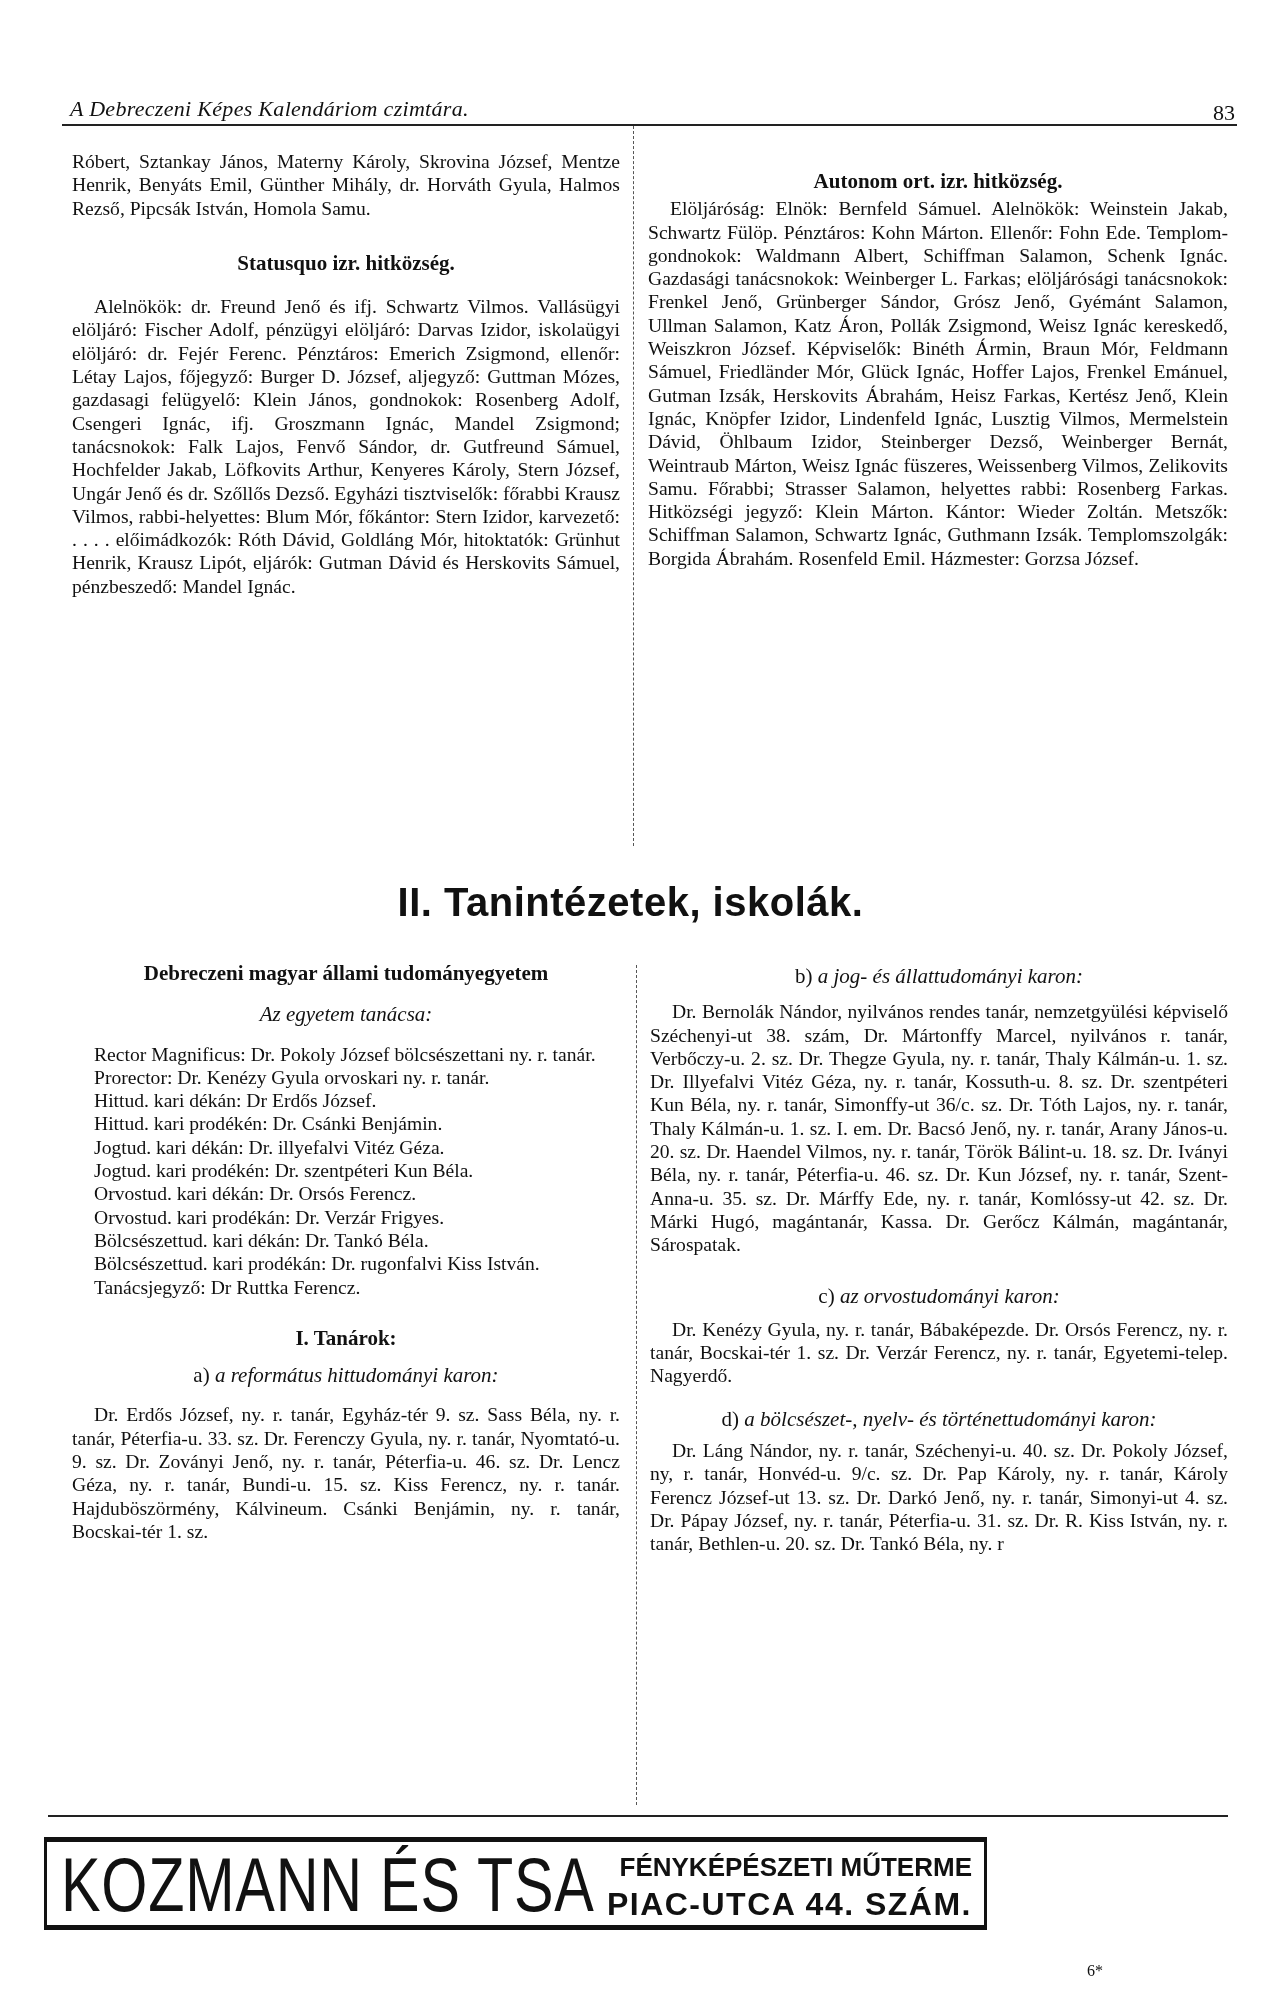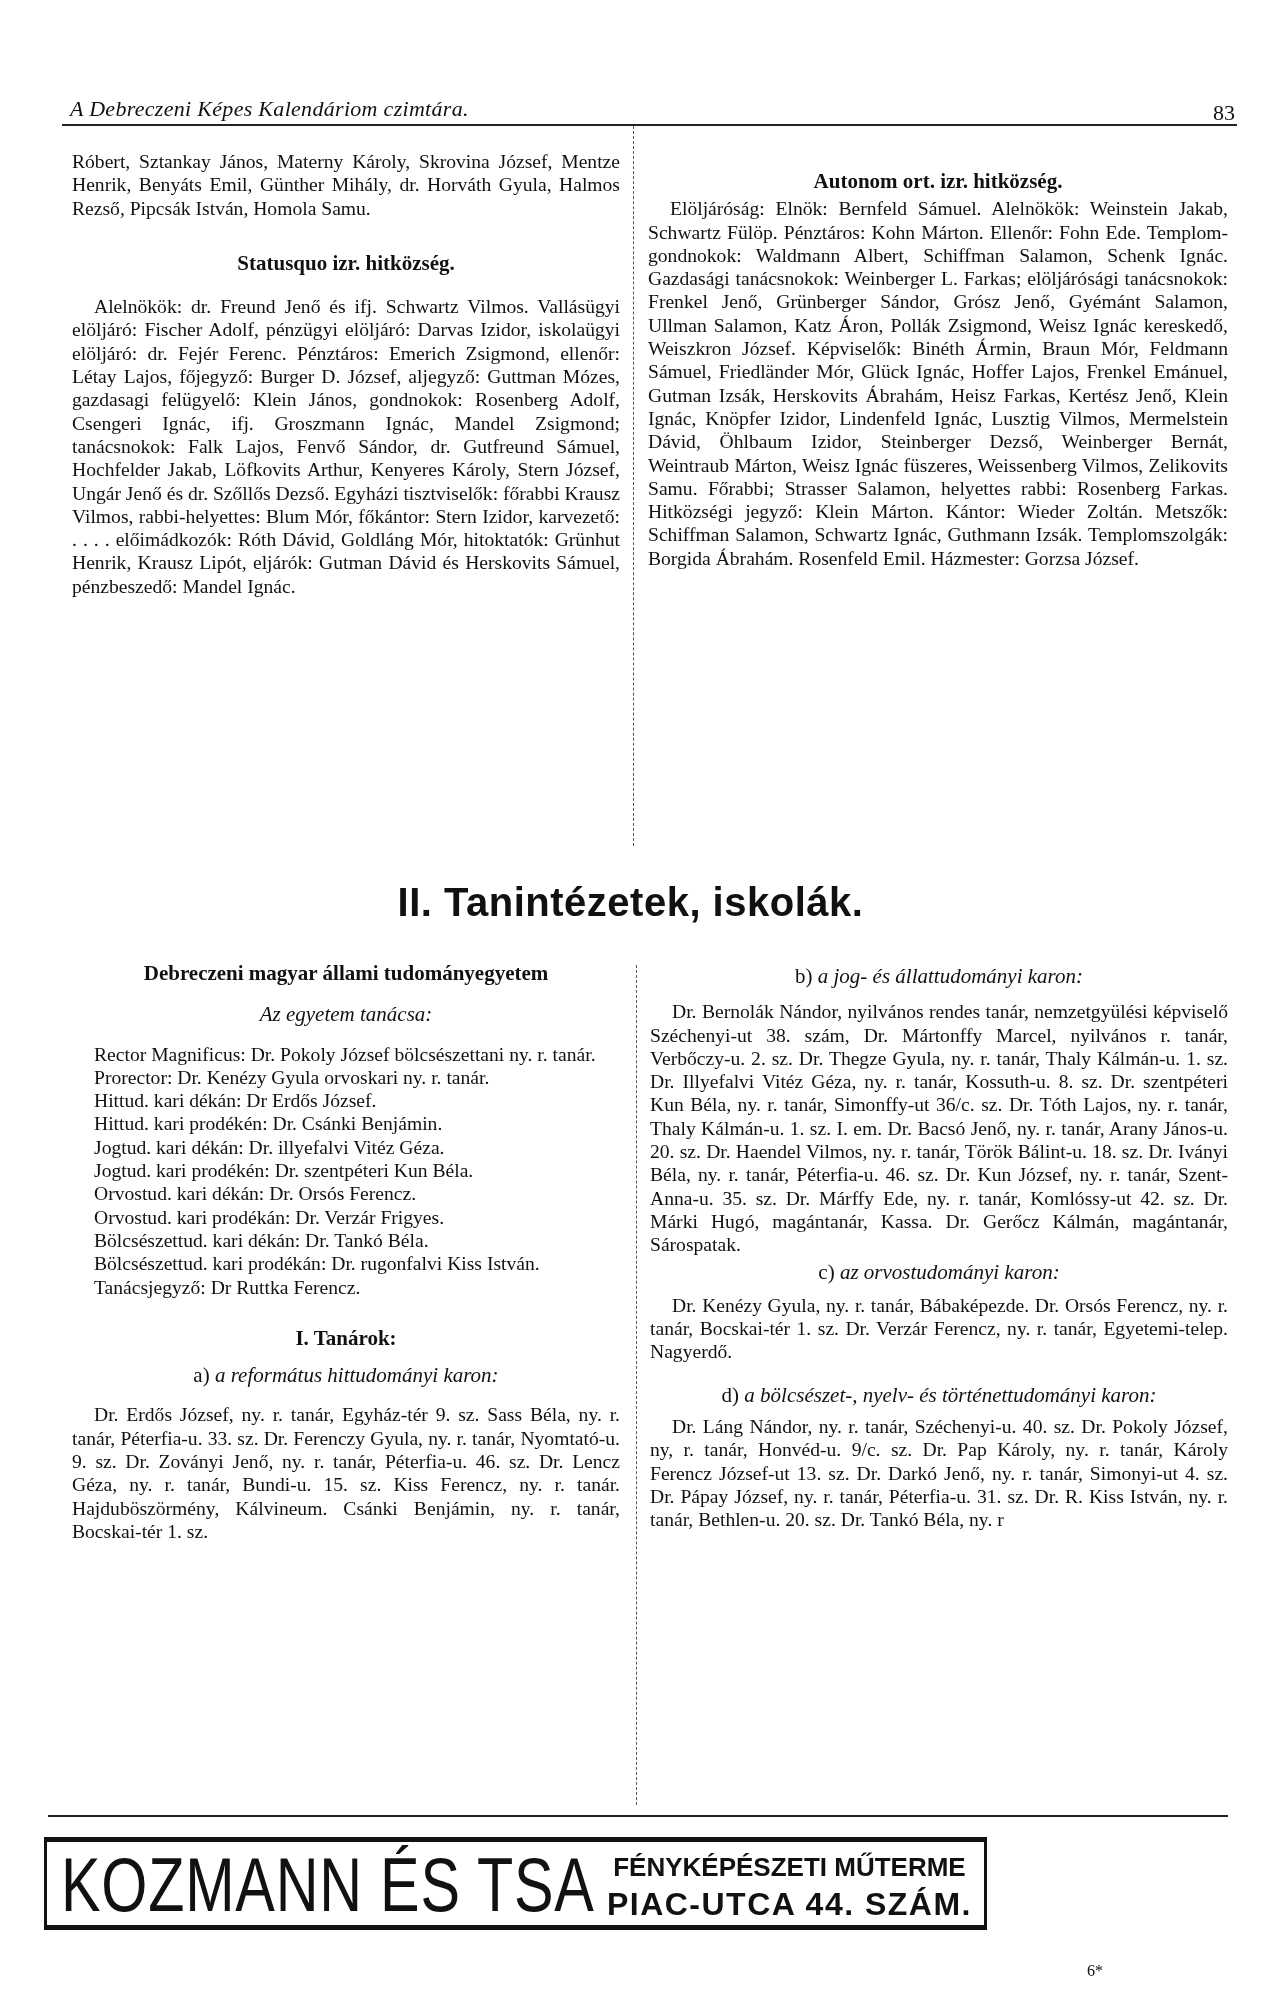--- a/index.html
+++ b/index.html
@@ -40,21 +40,21 @@
   .ad {
     position: absolute; left: 44px; top: 1837px; width: 943px; height: 93px;
     border: 3px solid #111; border-top-width: 5px; border-bottom-width: 5px; box-sizing: border-box;
     font-family: "Liberation Sans", "DejaVu Sans", sans-serif;
   }
   .ad .name {
     position: absolute; left: 14px; top: 2px; font-size: 76px; line-height: 82px;
     transform: scaleX(0.78); transform-origin: left center; letter-spacing: 1px;
   }
   .ad .lines {
-    position: absolute; right: 12px; top: 8px; text-align: center; font-weight: bold;
+    position: absolute; right: 12px; top: 8px; text-align: right; font-weight: bold;
   }
   .ad .l1 { font-size: 26px; line-height: 34px; }
   .ad .l2 { font-size: 32px; line-height: 40px; letter-spacing: 1.5px; }
   .signature { position: absolute; left: 1087px; top: 1962px; font-size: 16px; }
 </style>
 </head>
 <body>
 
 <div class="running-head">
   <div class="title">A Debreczeni Képes Kalendáriom czimtára.</div>
@@ -100,21 +100,21 @@
 </div>
 
 <div class="vrule" style="left:636px; top:965px; height:840px;"></div>
 
 <div class="col" style="left:650px; top:965px; width:578px;">
   <p class="sub-title" style="margin-bottom:12px;">
     <span class="lbl">b)</span>
     <span>a jog- és állattudományi karon:</span>
   </p>
   <p class="indent">Dr. Bernolák Nándor, nyilvános rendes tanár, nemzetgyülési képviselő Széchenyi-ut 38. szám, Dr. Mártonffy Marcel, nyilvános r. tanár, Verbőczy-u. 2. sz. Dr. Thegze Gyula, ny. r. tanár, Thaly Kálmán-u. 1. sz. Dr. Illyefalvi Vitéz Géza, ny. r. tanár, Kossuth-u. 8. sz. Dr. szentpéteri Kun Béla, ny. r. tanár, Simonffy-ut 36/c. sz. Dr. Tóth Lajos, ny. r. tanár, Thaly Kálmán-u. 1. sz. I. em. Dr. Bacsó Jenő, ny. r. tanár, Arany János-u. 20. sz. Dr. Haendel Vilmos, ny. r. tanár, Török Bálint-u. 18. sz. Dr. Iványi Béla, ny. r. tanár, Péterfia-u. 46. sz. Dr. Kun József, ny. r. tanár, Szent-Anna-u. 35. sz. Dr. Márffy Ede, ny. r. tanár, Komlóssy-ut 42. sz. Dr. Márki Hugó, magántanár, Kassa. Dr. Gerőcz Kálmán, magántanár, Sárospatak.</p>
-  <p class="sub-title" style="margin-top:4px; margin-bottom:10px;">
+  <p class="sub-title" style="margin-top:28px; margin-bottom:10px;">
     <span class="lbl">c)</span>
     <span>az orvostudományi karon:</span>
   </p>
   <p class="indent">Dr. Kenézy Gyula, ny. r. tanár, Bábaképezde. Dr. Orsós Ferencz, ny. r. tanár, Bocskai-tér 1. sz. Dr. Verzár Ferencz, ny. r. tanár, Egyetemi-telep. Nagyerdő.</p>
   <p class="sub-title" style="margin-top:20px; margin-bottom:8px; padding:0 30px;">
     <span class="lbl">d)</span>
     <span>a bölcsészet-, nyelv- és történettudományi karon:</span>
   </p>
   <p class="indent">Dr. Láng Nándor, ny. r. tanár, Széchenyi-u. 40. sz. Dr. Pokoly József, ny, r. tanár, Honvéd-u. 9/c. sz. Dr. Pap Károly, ny. r. tanár, Károly Ferencz József-ut 13. sz. Dr. Darkó Jenő, ny. r. tanár, Simonyi-ut 4. sz. Dr. Pápay József, ny. r. tanár, Péterfia-u. 31. sz. Dr. R. Kiss István, ny. r. tanár, Bethlen-u. 20. sz. Dr. Tankó Béla, ny. r</p>
 </div>

